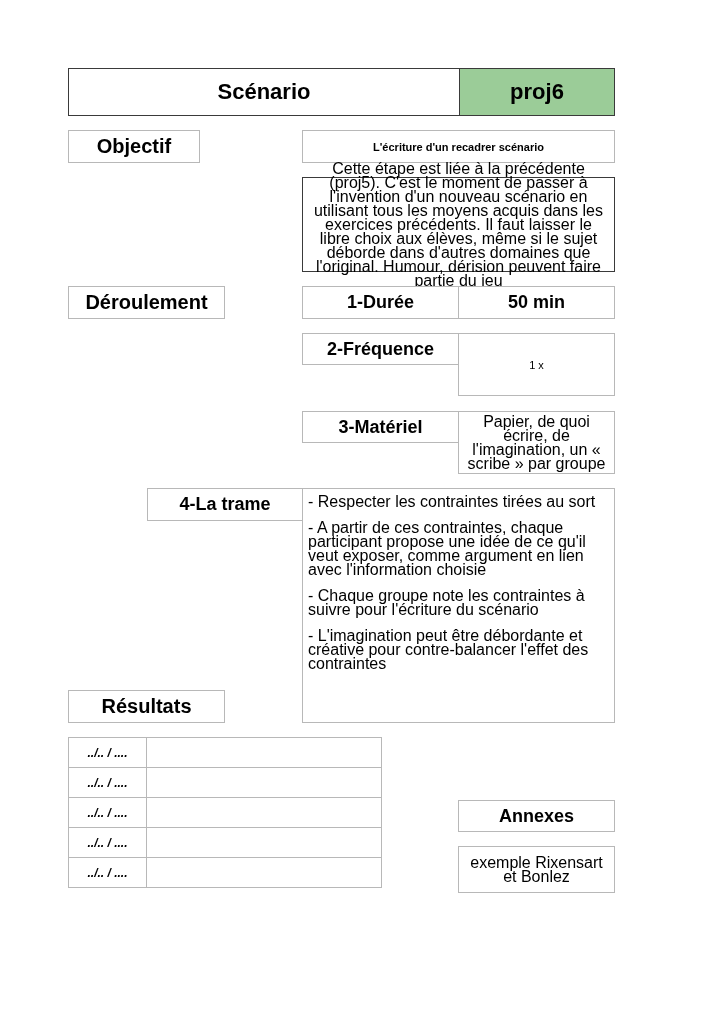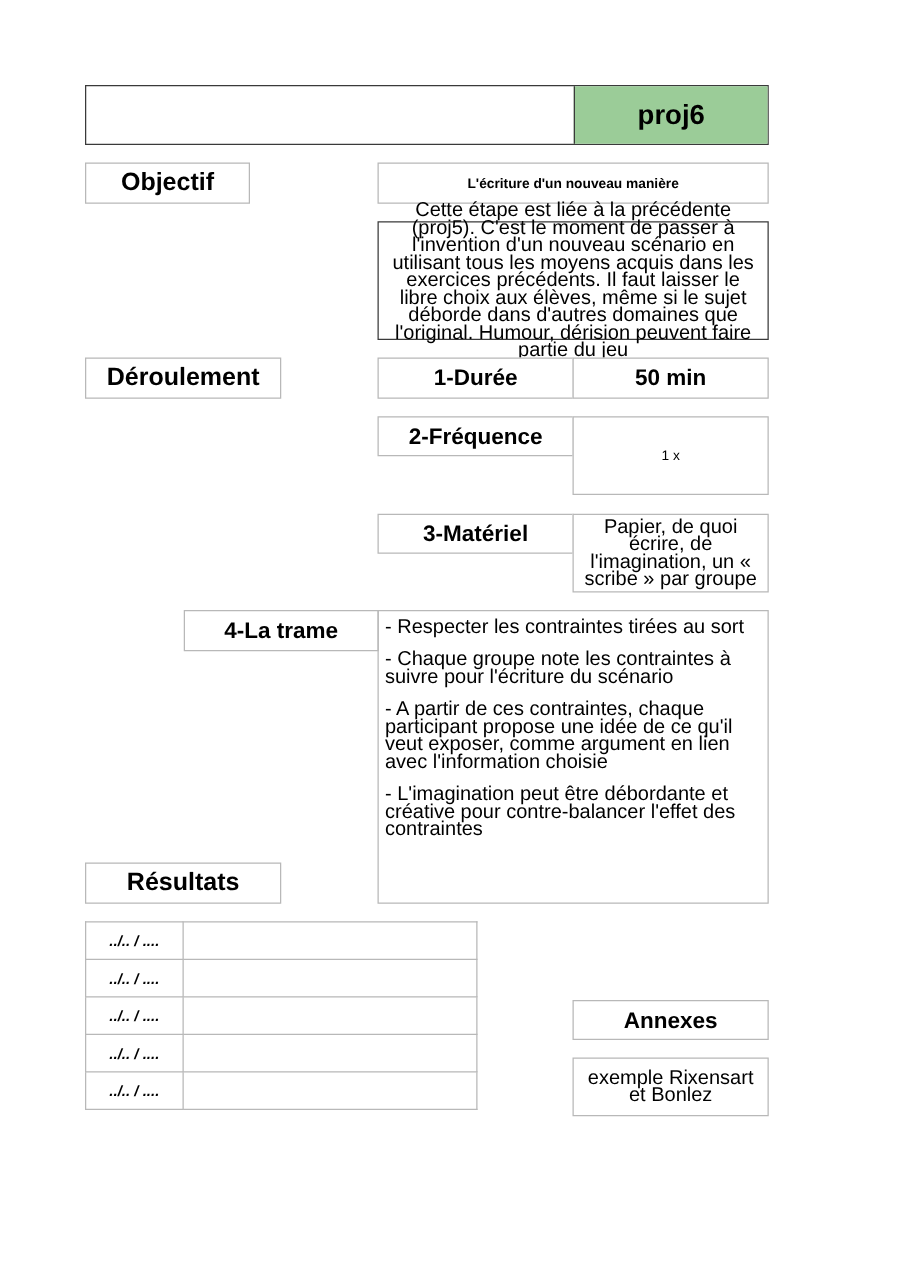--- a/index.html
+++ b/index.html
@@ -21,43 +21,44 @@
     .trame-text p { margin:0 0 12px 0; }
 
     table.results { position:absolute; left:68px; top:737px; width:314px; border-collapse:collapse; }
     table.results td { border:1px solid #b8b8b8; height:30px; padding:0; box-sizing:border-box; }
     table.results td.date { width:78px; text-align:center; font-weight:bold; font-style:italic; font-size:12px; }
   </style>
 </head>
 <body>
 
 <div id="header" style="position:absolute;box-sizing:border-box;">
+  <div id="header-title" class="h1">Scénario</div>
   <div id="header-code" class="h1">proj6</div>
 </div>
 
 <div class="box h2" style="left:68px;top:130px;width:132px;height:33px;">Objectif</div>
-<div class="box bold-small" style="left:302px;top:130px;width:313px;height:33px;">L'écriture d'un nouveau manière</div>
+<div class="box bold-small" style="left:302px;top:130px;width:313px;height:33px;">L'écriture d'un recadrer scénario</div>
 <div class="box dark small" style="left:302px;top:177px;width:313px;height:95px;padding:0 5px;">Cette étape est liée à la précédente (proj5). C'est le moment de passer à l'invention d'un nouveau scénario en utilisant tous les moyens acquis dans les exercices précédents. Il faut laisser le libre choix aux élèves, même si le sujet déborde dans d'autres domaines que l'original. Humour, dérision peuvent faire partie du jeu</div>
 
 <div class="box h2" style="left:68px;top:286px;width:157px;height:33px;">Déroulement</div>
 
 <div class="box h3" style="left:302px;top:286px;width:157px;height:33px;">1-Durée</div>
 <div class="box h3" style="left:458px;top:286px;width:157px;height:33px;">50 min</div>
 
 <div class="box h3" style="left:302px;top:333px;width:157px;height:32px;text-align:center;">2-Fréquence</div>
 <div class="box tiny" style="left:458px;top:333px;width:157px;height:63px;">1 x</div>
 
 <div class="box h3" style="left:302px;top:411px;width:157px;height:32px;">3-Matériel</div>
 <div class="box small" style="left:458px;top:411px;width:157px;height:63px;padding:0 4px;">Papier, de quoi écrire, de l'imagination, un « scribe » par groupe</div>
 
 <div class="box h3" style="left:147px;top:488px;width:156px;height:33px;">4-La trame</div>
 <div class="trame-text">
   <p>- Respecter les contraintes tirées au sort</p>
+  <p>- A partir de ces contraintes, chaque participant propose une idée de ce qu'il veut exposer, comme argument en lien avec l'information choisie</p>
   <p>- Chaque groupe note les contraintes à suivre pour l'écriture du scénario</p>
-  <p>- A partir de ces contraintes, chaque participant propose une idée de ce qu'il veut exposer, comme argument en lien avec l'information choisie</p>
   <p>- L'imagination peut être débordante et créative pour contre-balancer l'effet des contraintes</p>
 </div>
 
 <div class="box h2" style="left:68px;top:690px;width:157px;height:33px;">Résultats</div>
 
 <table class="results">
   <tbody>
       <tr>
     <td class="date">../.. / ....</td>
     <td></td>

